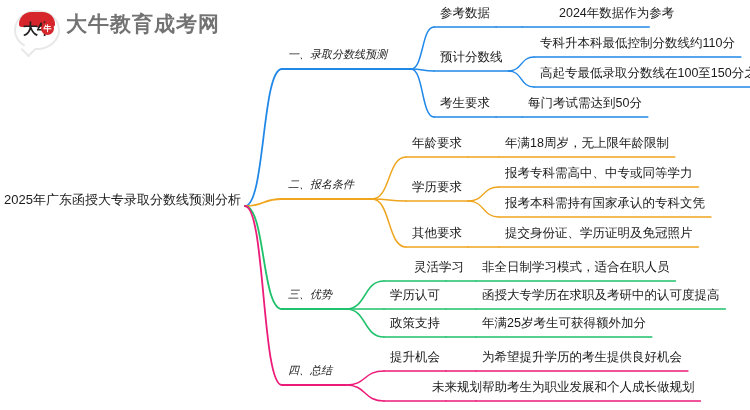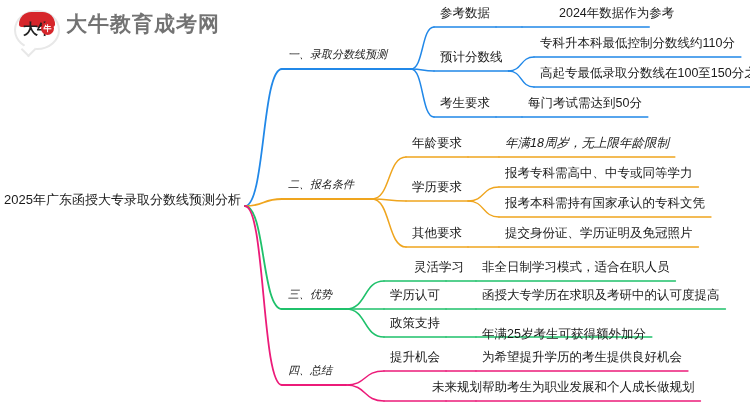--- a/index.html
+++ b/index.html
@@ -146,33 +146,33 @@
       <div class="node node-l1" style="left: 288px; top: 49px;">一、录取分数线预测</div>
       <div class="node node-l2" style="left: 440px; top: 7px;">参考数据</div>
       <div class="node node-l3" style="left: 528px; top: 7px; margin-left: 31px;">2024年数据作为参考</div>
       <div class="node node-l2" style="left: 440px; top: 51px;">预计分数线</div>
       <div class="node node-l3" style="left: 540px; top: 37px;">专科升本科最低控制分数线约110分</div>
       <div class="node node-l3" style="left: 540px; top: 67px;">高起专最低录取分数线在100至150分之间</div>
       <div class="node node-l2" style="left: 440px; top: 97px;">考生要求</div>
       <div class="node node-l3" style="left: 528px; top: 97px;">每门考试需达到50分</div>
       <div class="node node-l1" style="left: 288px; top: 179px;">二、报名条件</div>
       <div class="node node-l2" style="left: 412px; top: 137px;">年龄要求</div>
-      <div class="node node-l3" style="left: 505px; top: 137px; font-style: italic;">年满18周岁，无上限年龄限制</div>
+      <div class="node node-l3" style="left: 505px; top: 137px;">年满18周岁，无上限年龄限制</div>
       <div class="node node-l2" style="left: 412px; top: 181px;">学历要求</div>
       <div class="node node-l3" style="left: 505px; top: 167px;">报考专科需高中、中专或同等学力</div>
       <div class="node node-l3" style="left: 505px; top: 197px;">报考本科需持有国家承认的专科文凭</div>
       <div class="node node-l2" style="left: 412px; top: 227px;">其他要求</div>
       <div class="node node-l3" style="left: 505px; top: 227px;">提交身份证、学历证明及免冠照片</div>
       <div class="node node-l1" style="left: 288px; top: 289px;">三、优势</div>
       <div class="node node-l2" style="left: 390px; top: 261px; margin-left: 24px;">灵活学习</div>
       <div class="node node-l3" style="left: 482px; top: 261px;">非全日制学习模式，适合在职人员</div>
       <div class="node node-l2" style="left: 390px; top: 289px;">学历认可</div>
       <div class="node node-l3" style="left: 482px; top: 289px;">函授大专学历在求职及考研中的认可度提高</div>
       <div class="node node-l2" style="left: 390px; top: 317px;">政策支持</div>
-      <div class="node node-l3" style="left: 482px; top: 317px; margin-top: 11px;">年满25岁考生可获得额外加分</div>
+      <div class="node node-l3" style="left: 482px; top: 317px;">年满25岁考生可获得额外加分</div>
       <div class="node node-l1" style="left: 288px; top: 365px;">四、总结</div>
       <div class="node node-l2" style="left: 390px; top: 351px;">提升机会</div>
       <div class="node node-l3" style="left: 482px; top: 351px;">为希望提升学历的考生提供良好机会</div>
       <div class="node node-l2" style="left: 390px; top: 381px; margin-left: 42px;">未来规划</div>
       <div class="node node-l3" style="left: 482px; top: 381px;">帮助考生为职业发展和个人成长做规划</div>
     </div>
 
 </div>
 
 </body></html>

